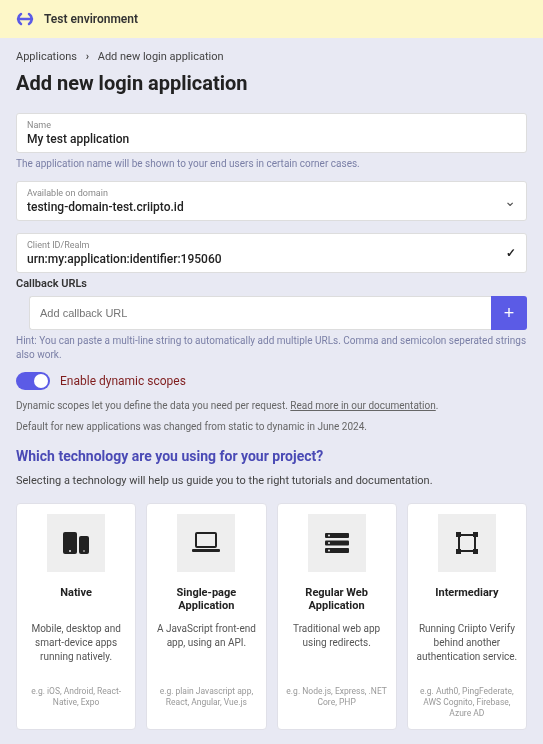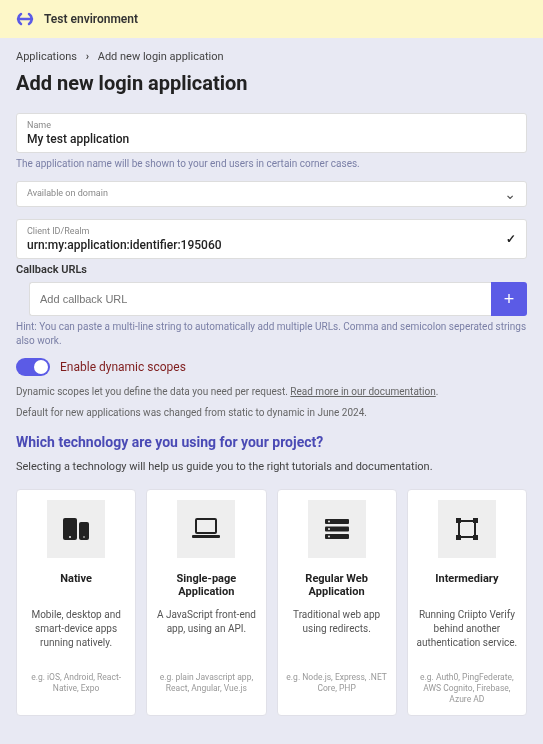--- a/index.html
+++ b/index.html
@@ -60,20 +60,21 @@
   <h1 class="page-title">Add new login application</h1>
 
   <div class="field">
     <div class="field-label">Name</div>
     <div class="field-value">My test application</div>
   </div>
   <div class="help-text">The application name will be shown to your end users in certain corner cases.</div>
 
   <div class="field">
     <div class="field-label">Available on domain</div>
+    <div class="field-value">testing-domain-test.criipto.id</div>
     <span class="chevron">⌄</span>
   </div>
 
   <div style="height:8px"></div>
 
   <div class="field">
     <div class="field-label">Client ID/Realm</div>
     <div class="field-value">urn:my:application:identifier:195060</div>
     <span class="check">✓</span>
   </div>

